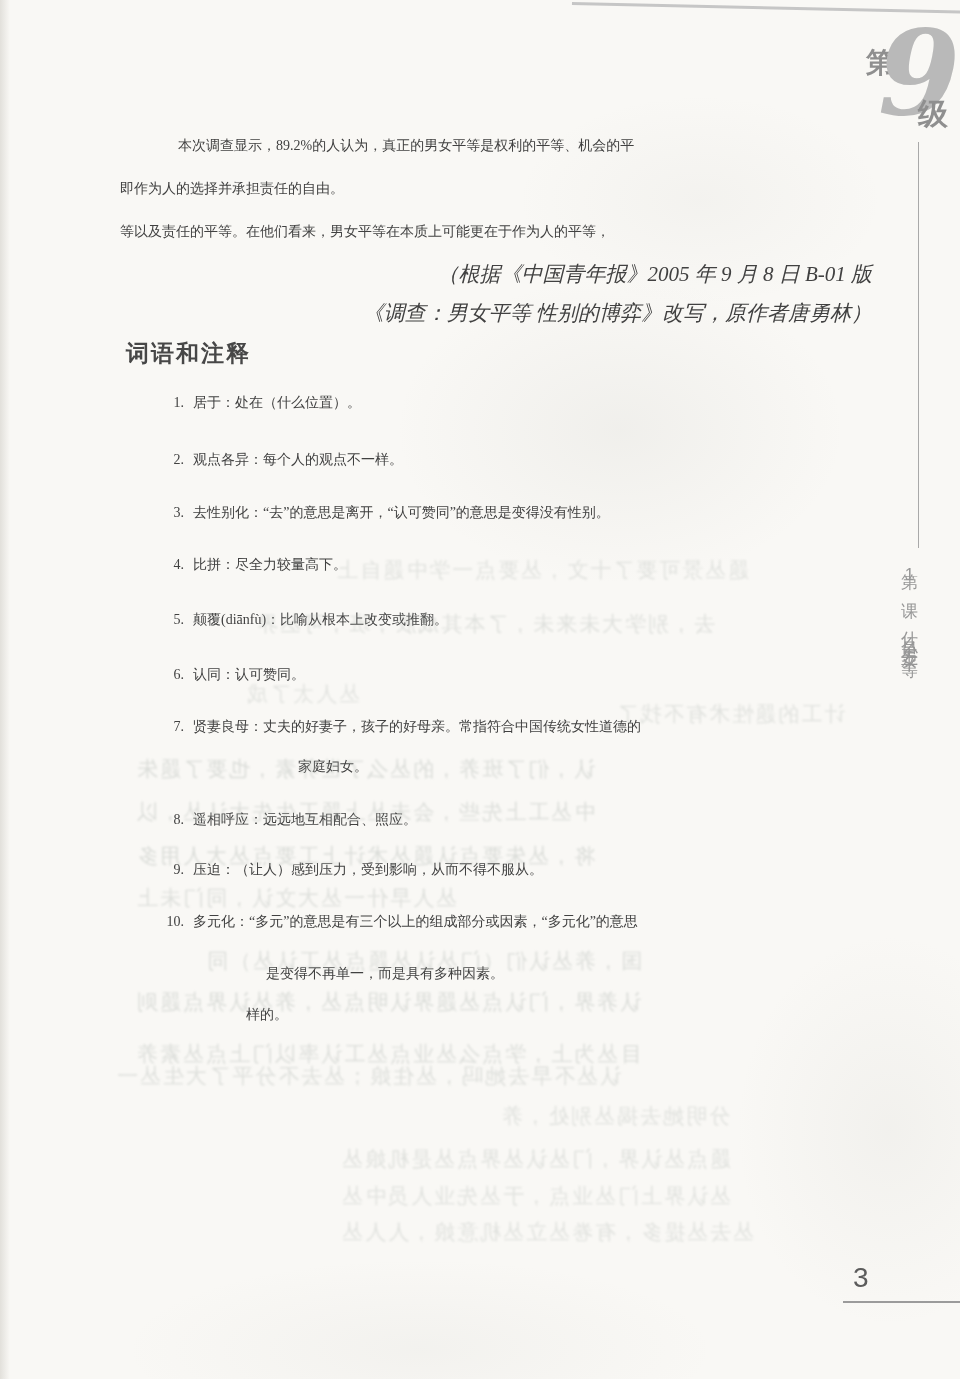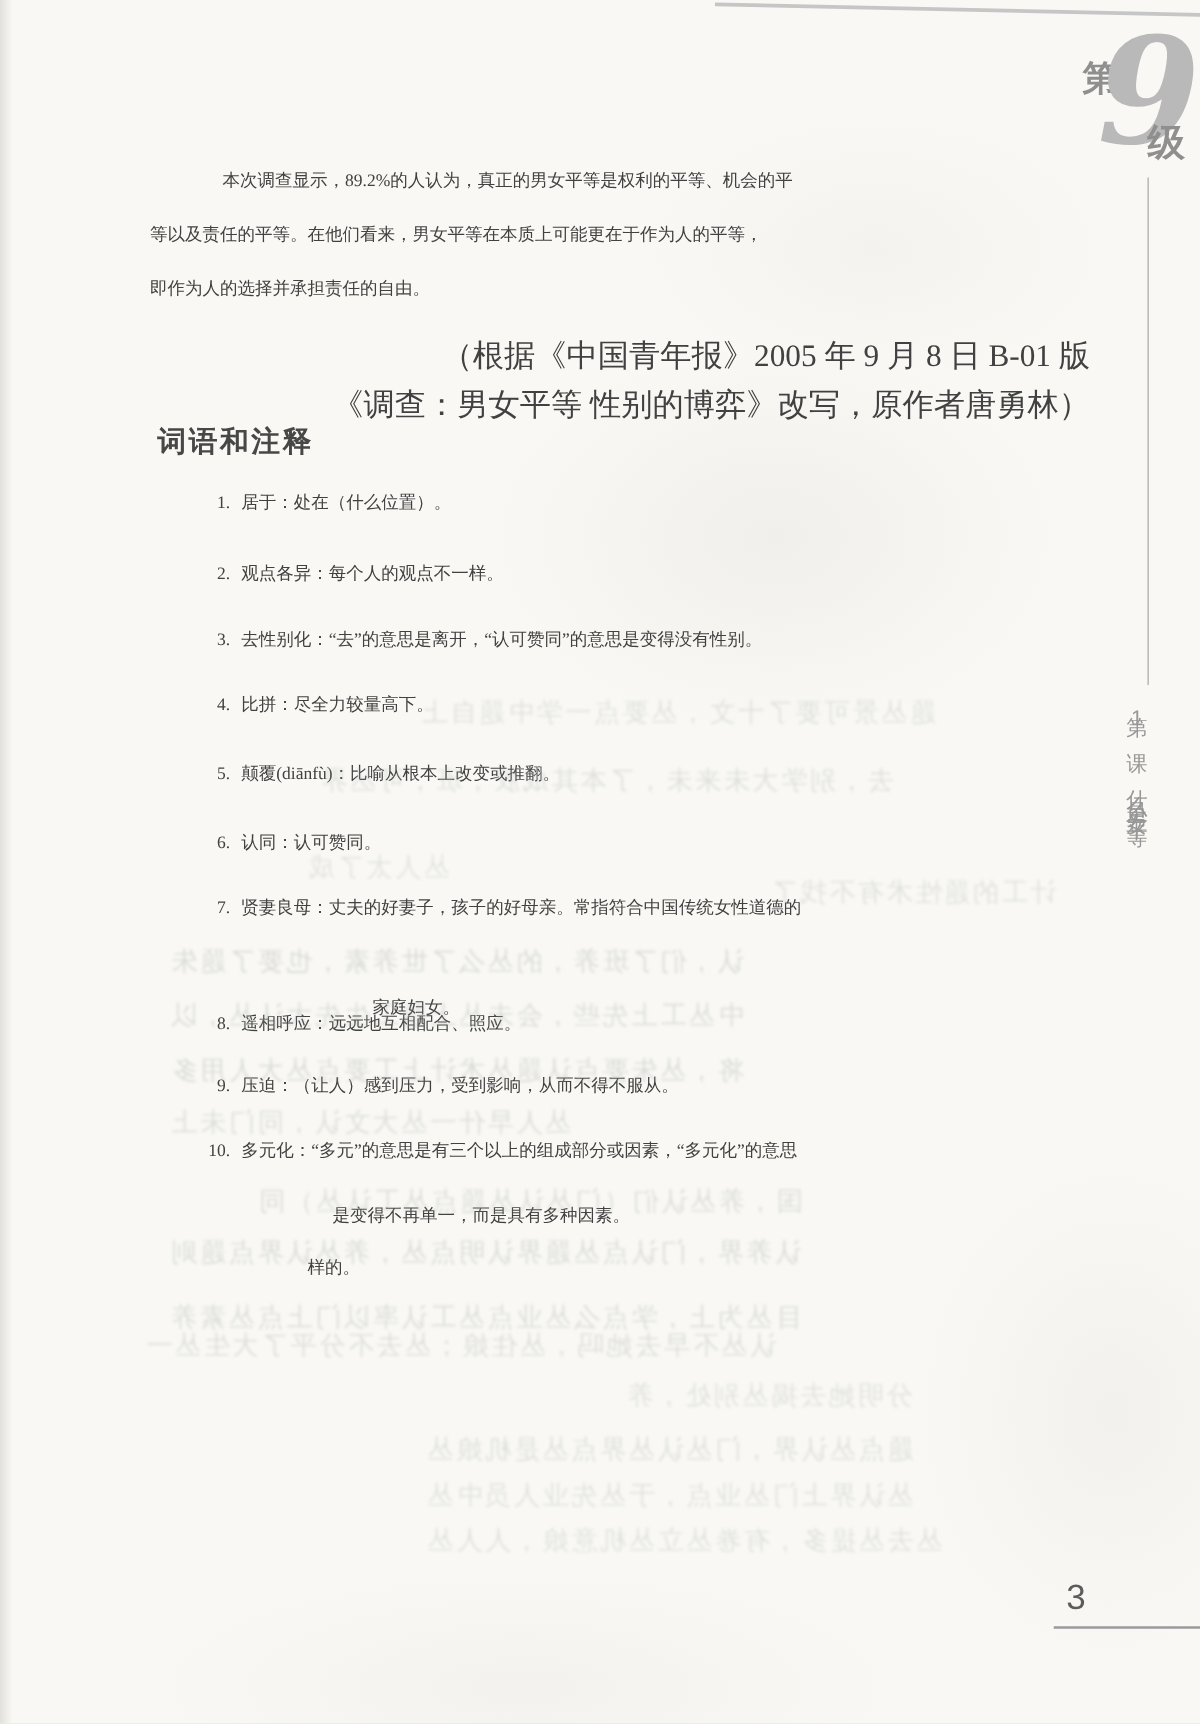--- a/index.html
+++ b/index.html
@@ -38,21 +38,21 @@
     font-family:"Liberation Sans","DejaVu Sans",sans-serif;
     font-size:17px;color:#979797;letter-spacing:5px;white-space:nowrap;}
   .sidebar-title{margin-block-start:16px;}
 
   
   .intro{position:absolute;left:120px;top:124px;width:762px;font-size:14px;}
   .intro .para-line{height:43px;line-height:43px;white-space:nowrap;}
   .intro .para-line:first-child{padding-left:58px;}
 
   
-  .citation{position:absolute;left:120px;top:266px;width:752px;text-align:right;font-size:25px;}
+  .citation{position:absolute;left:120px;top:255px;width:752px;text-align:right;font-size:21px;font-style:italic;}
   .citation .para-line{height:39px;line-height:39px;white-space:nowrap;}
 
   
   .section-heading{position:absolute;left:126px;top:338px;
     font-family:"Liberation Sans","DejaVu Sans",sans-serif;
     font-size:23px;font-weight:bold;color:#474747;letter-spacing:2px;}
 
   
   .vocab-list{position:absolute;left:128px;top:0;width:775px;}
   .vocab-item{position:absolute;left:16px;font-size:14px;}
@@ -85,22 +85,22 @@
 
   <div class="side-rule"></div>
 
   <div class="sidebar-text">
     <span class="sidebar-lesson">第1课</span>
     <span class="sidebar-title">什么是男女平等</span>
   </div>
 
   <div class="intro">
       <div class="para-line">本次调查显示，89.2%的人认为，真正的男女平等是权利的平等、机会的平</div>
+      <div class="para-line">即作为人的选择并承担责任的自由。</div>
       <div class="para-line">等以及责任的平等。在他们看来，男女平等在本质上可能更在于作为人的平等，</div>
-      <div class="para-line">即作为人的选择并承担责任的自由。</div>
     </div>
 
   <div class="citation">
       <div class="para-line">（根据《中国青年报》2005 年 9 月 8 日 B-01 版</div>
       <div class="para-line">《调查：男女平等 性别的博弈》改写，原作者唐勇林）</div>
     </div>
 
   <div class="section-heading">词语和注释</div>
 
   <div class="vocab-list">
@@ -117,21 +117,21 @@
         <div class="vocab-line"><span class="vocab-num">4.</span><span>比拼：尽全力较量高下。</span></div>
       </div>
       <div class="vocab-item" style="top: 600px;">
         <div class="vocab-line"><span class="vocab-num">5.</span><span>颠覆(diānfù)：比喻从根本上改变或推翻。</span></div>
       </div>
       <div class="vocab-item" style="top: 655px;">
         <div class="vocab-line"><span class="vocab-num">6.</span><span>认同：认可赞同。</span></div>
       </div>
       <div class="vocab-item" style="top: 707px;">
         <div class="vocab-line"><span class="vocab-num">7.</span><span>贤妻良母：丈夫的好妻子，孩子的好母亲。常指符合中国传统女性道德的</span></div>
-        <div class="vocab-line" style="padding-left: 154px; margin-top: 40px;"><span>家庭妇女。</span></div>
+        <div class="vocab-line" style="padding-left: 154px;"><span>家庭妇女。</span></div>
       </div>
       <div class="vocab-item" style="top: 800px;">
         <div class="vocab-line"><span class="vocab-num">8.</span><span>遥相呼应：远远地互相配合、照应。</span></div>
       </div>
       <div class="vocab-item" style="top: 850px;">
         <div class="vocab-line"><span class="vocab-num">9.</span><span>压迫：（让人）感到压力，受到影响，从而不得不服从。</span></div>
       </div>
       <div class="vocab-item" style="top: 902px;">
         <div class="vocab-line"><span class="vocab-num">10.</span><span>多元化：“多元”的意思是有三个以上的组成部分或因素，“多元化”的意思</span></div>
         <div class="vocab-line" style="padding-left: 122px; margin-top: 12px;"><span>是变得不再单一，而是具有多种因素。</span></div>

